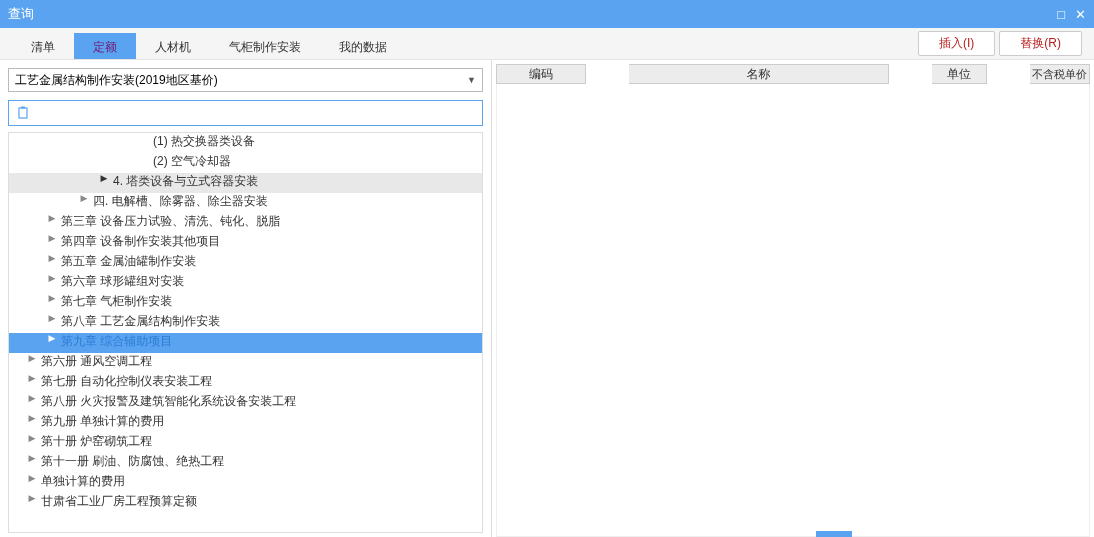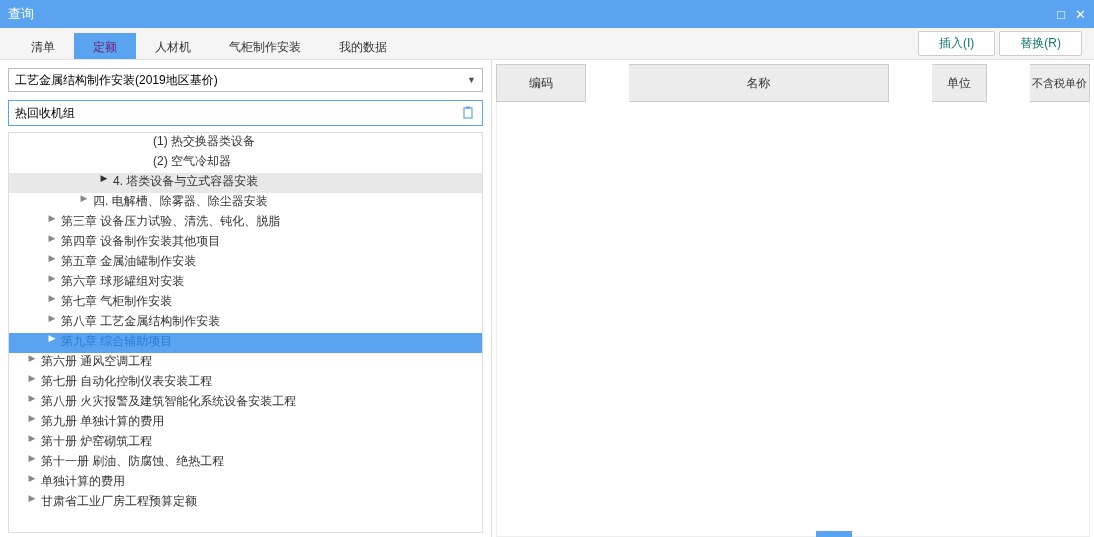--- a/index.html
+++ b/index.html
@@ -8,21 +8,21 @@
     .titlebar { height: 28px; background: #5aa3f0; color: #fff; display: flex; align-items: center; padding: 0 8px; justify-content: space-between; }
     .titlebar-text { font-size: 13px; }
     .titlebar-controls { display: flex; gap: 10px; align-items: center; }
     .titlebar-controls span { cursor: pointer; font-size: 13px; }
     
     .toolbar { height: 32px; background: #f5f5f5; border-bottom: 1px solid #e3e3e3; display: flex; align-items: flex-end; padding: 0 12px; justify-content: space-between; }
     .tabs { display: flex; gap: 0; height: 100%; align-items: flex-end; }
     .tab { padding: 0 18px; height: 26px; line-height: 26px; color: #333; cursor: pointer; border: 1px solid transparent; border-bottom: none; }
     .tab.active { background: #5aa3f0; color: #701a75; }
     .toolbar-buttons { display: flex; gap: 4px; padding-bottom: 3px; }
-    .tbtn { border: 1px solid #ccc; background: #fff; padding: 3px 20px; color: #0f766e; cursor: pointer; border-radius: 2px; }
+    .tbtn { border: 1px solid #ccc; background: #fff; padding: 3px 20px; color: #b91c1c; cursor: pointer; border-radius: 2px; }
     
     .content { display: flex; height: calc(537px - 28px - 32px); }
     
     .left-panel { width: 565px; border-right: 1px solid #ddd; display: flex; flex-direction: column; padding: 4px 8px; background: #fff; }
     
     .dropdown { border: 1px solid #bbb; height: 24px; display: flex; align-items: center; justify-content: space-between; padding: 0 6px; margin: 4px 0; background: #fff; cursor: pointer; }
     .dropdown-arrow { font-size: 9px; color: #555; }
     
     .search-row { display: flex; margin: 4px 0 6px; }
     .search-box { flex: 1; border: 1px solid #5aa3f0; height: 26px; display: flex; align-items: center; padding: 0 6px; }
@@ -35,21 +35,21 @@
     .tree-row.sel { background: #5aa3f0; color: #fff; }
     .caret { width: 10px; text-align: center; font-size: 9px; color: #888; margin-right: 4px; }
     .tree-row.sel .caret, .tree-row.hl .caret { color: inherit; }
     .ind1 { padding-left: 18px; }
     .ind2 { padding-left: 38px; }
     .ind3 { padding-left: 70px; }
     .ind4 { padding-left: 90px; }
     .ind5 { padding-left: 130px; }
     
     .right-panel { flex: 1; display: flex; flex-direction: column; background: #fff; padding: 4px 4px 0; }
-    .grid-header { display: flex; height: 38px; gap: 43px; }
+    .grid-header { display: flex; height: 20px; gap: 43px; }
     .gh-cell { border: 1px solid #ccc; border-left: none; background: #ececec; display: flex; align-items: center; justify-content: center; color: #333; font-size: 12px; }
     .gh-cell:first-child { border-left: 1px solid #ccc; }
     .grid-body { flex: 1; border-left: 1px solid #eee; border-bottom: 1px solid #eee; border-right: 1px solid #eee; position: relative; overflow: auto; }
     
     .bottom-handle { position: absolute; bottom: 0; left: 816px; width: 36px; height: 6px; background: #5aa3f0; }
     
     ::-webkit-scrollbar { width: 15px; background: #f1f1f1; }
     ::-webkit-scrollbar-thumb { background: #c8c8c8; }
   </style>
 </head>
@@ -80,21 +80,20 @@
 <div class="content">
   <div class="left-panel">
 
     <div class="dropdown">
       <span>工艺金属结构制作安装(2019地区基价)</span>
       <span class="dropdown-arrow">▼</span>
     </div>
 
     <div class="search-row">
       <div class="search-box">
-        <input class="search-input" value="热回收机组" style="">
         <span class="search-icon">
           <svg viewBox="0 0 16 16" width="16" height="16">
               <rect x="4" y="3" width="8" height="10" fill="none" stroke="#5aa3f0" stroke-width="1.2"></rect>
               <rect x="6" y="1.5" width="4" height="2" fill="#5aa3f0"></rect>
             </svg>
         </span>
       </div>
     </div>
 
     <div class="tree-wrap" id="tree">

